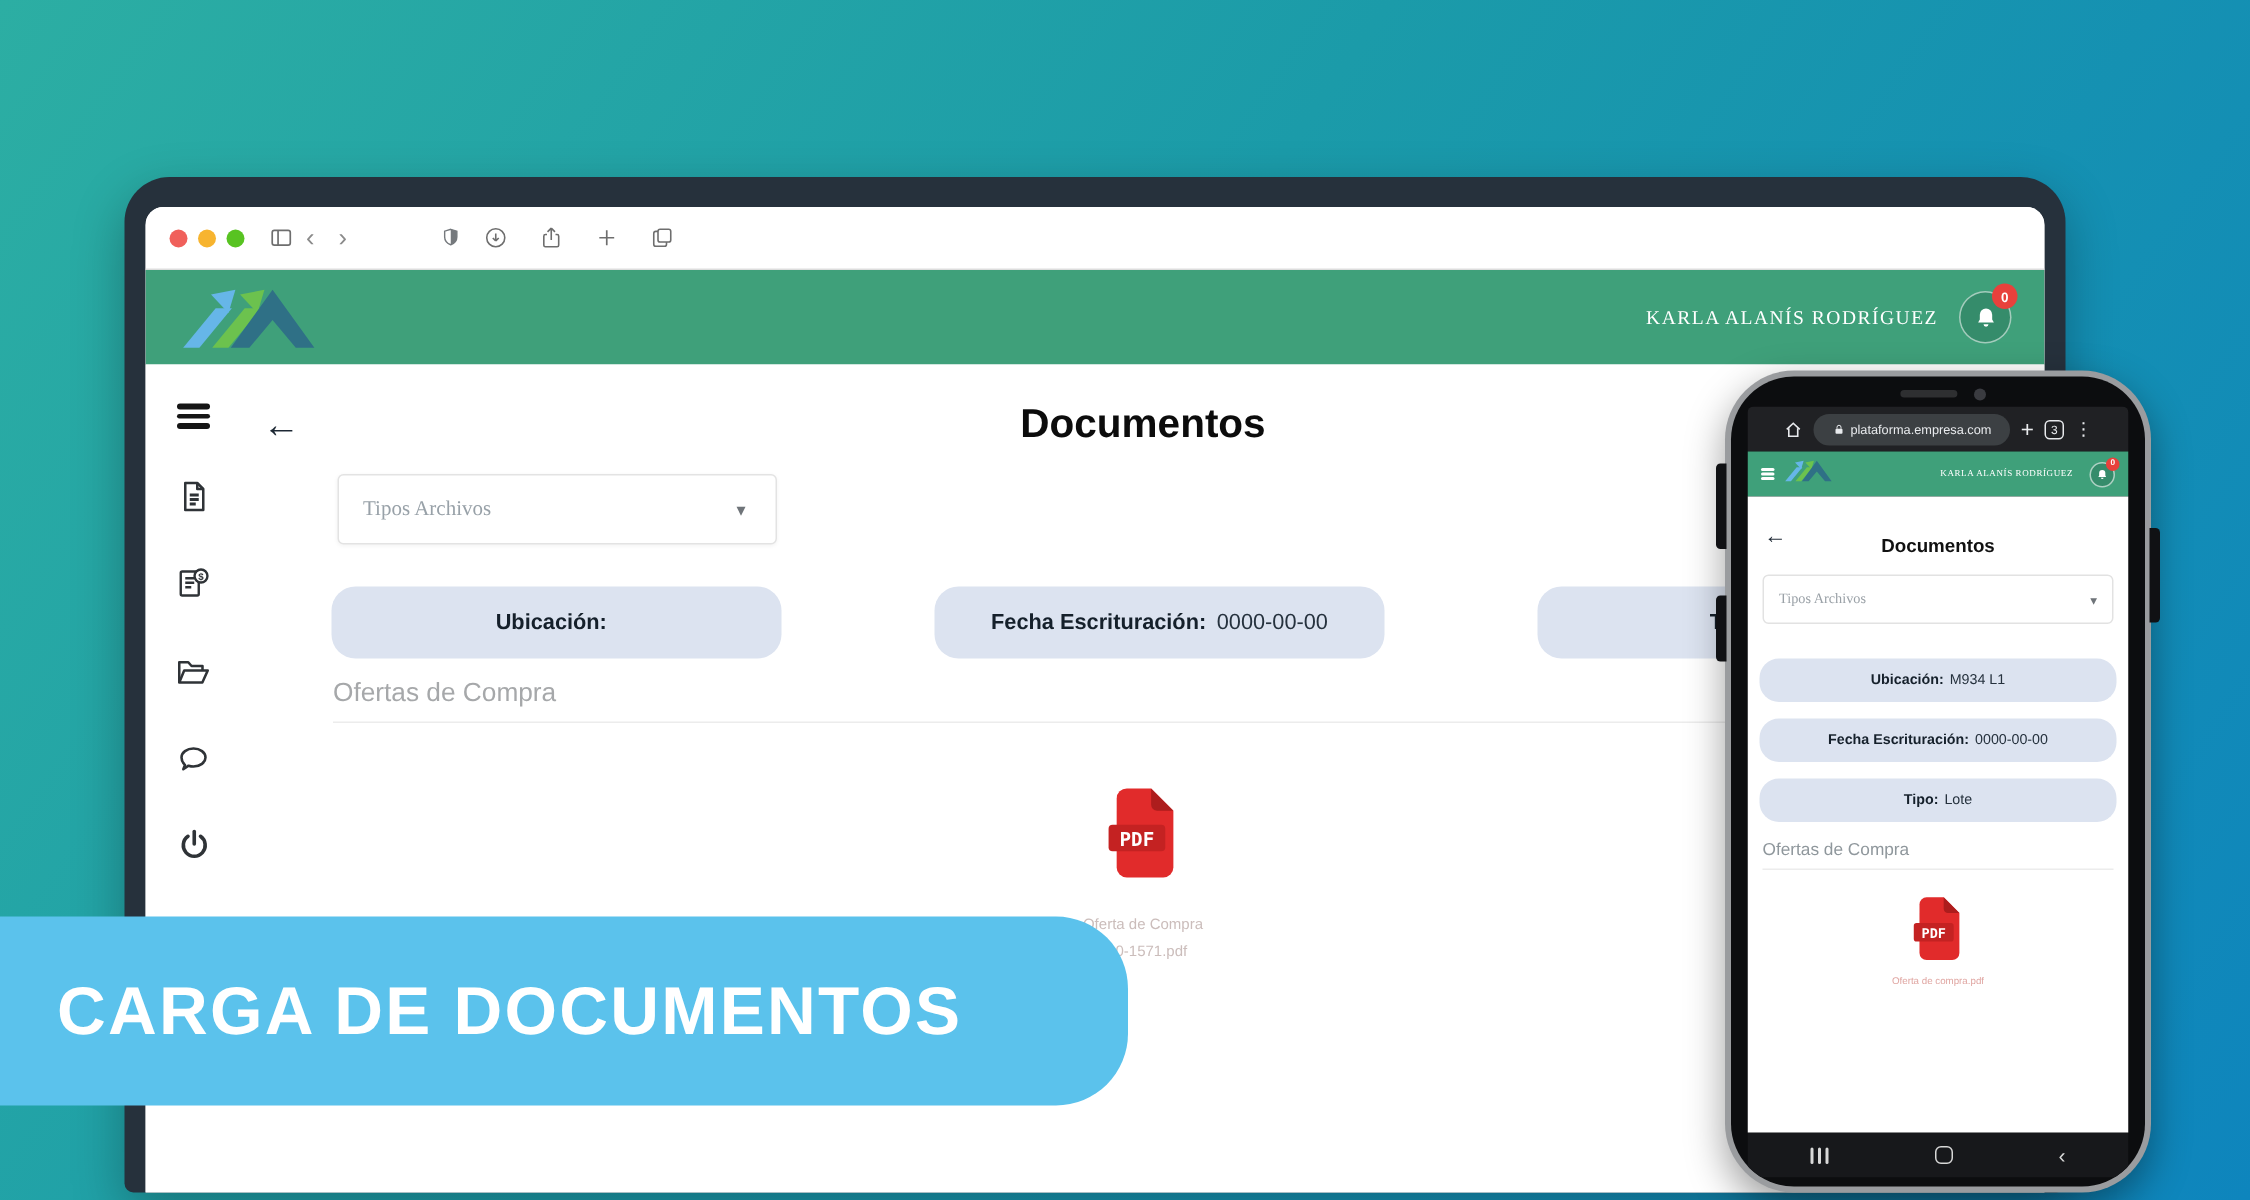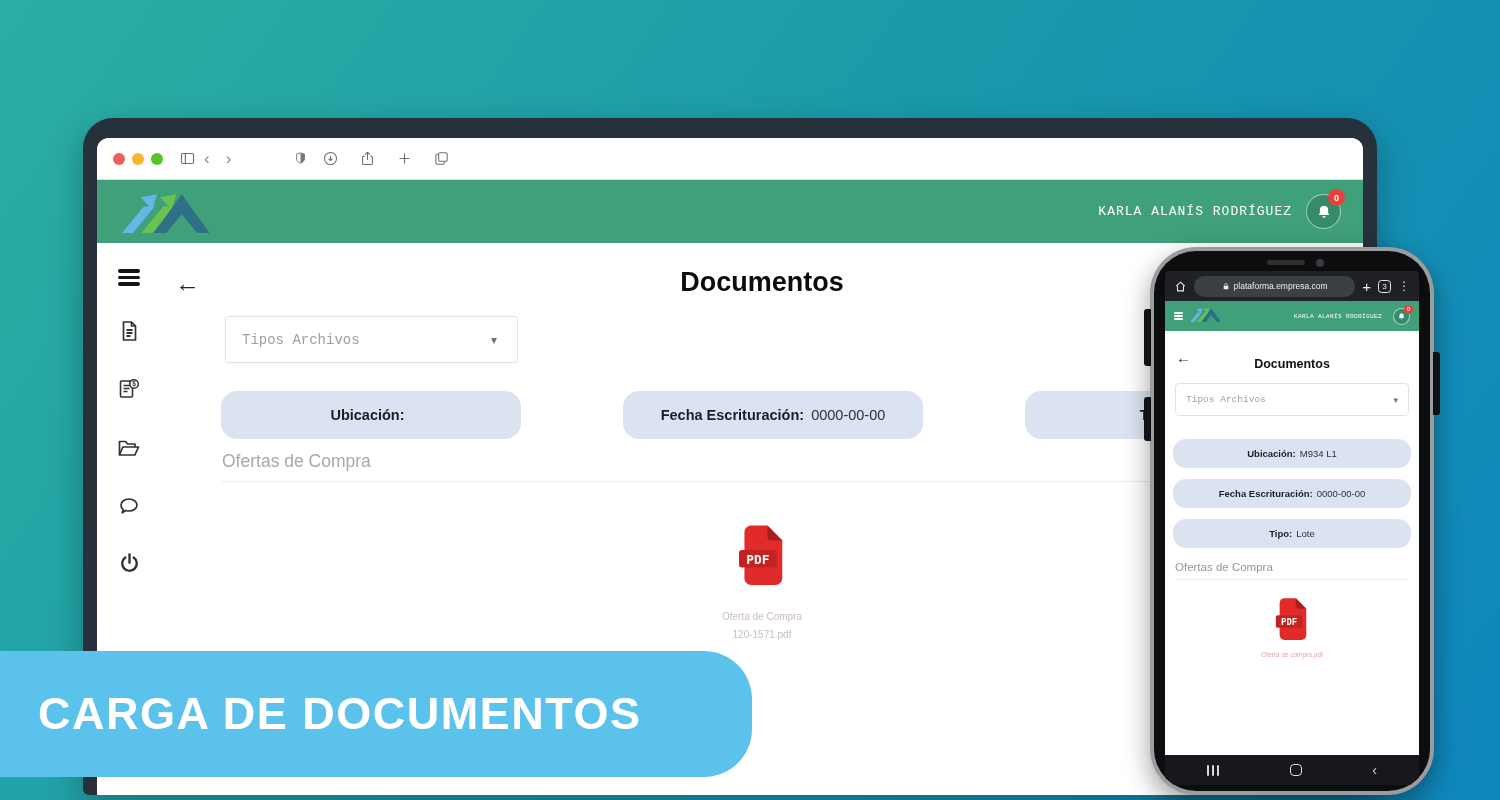--- a/index.html
+++ b/index.html
@@ -2,21 +2,21 @@
 <html><head>
 <meta charset="utf-8">
 <style>
   * { margin:0; padding:0; box-sizing:border-box; }
   html,body { width:1500px; height:800px; overflow:hidden; }
   body {
     font-family:"Liberation Sans", sans-serif;
     background:linear-gradient(125deg, #2CAEA3 0%, #1B9BA9 45%, #0E85BD 100%);
     position:relative;
   }
-  .serif { font-family:Liberation Mono, monospace; }
+  .serif { font-family:Liberation Serif, serif; }
 
   
   .laptop {
     position:absolute; left:83px; top:118px; width:1294px; height:677px;
     background:#26313C; border-radius:30px 30px 6px 6px;
     box-shadow:0 12px 34px rgba(0,0,0,.28); z-index:1;
   }
   .laptop-screen {
     position:absolute; left:14px; right:14px; top:20px; bottom:0;
     background:#fff; border-radius:12px 12px 0 0; overflow:hidden;
@@ -109,21 +109,21 @@
   .btn-l1 { left:-6px; top:62px;  width:7px; height:57px; border-radius:3px 0 0 3px; }
   .btn-l2 { left:-6px; top:150px; width:7px; height:44px; border-radius:3px 0 0 3px; }
   .btn-r  { right:-6px; top:105px; width:7px; height:63px; border-radius:0 3px 3px 0; }
   .phone-body {
     width:100%; height:100%; background:#0C0D0F; border-radius:42px;
     position:relative; padding:20px 11px 6px; display:flex; flex-direction:column; overflow:hidden;
   }
   .notch-speaker { position:absolute; top:9px; left:50%; transform:translateX(-66%); width:38px; height:5px; background:#2E2F31; border-radius:3px; }
   .notch-cam { position:absolute; top:8px; left:calc(50% + 24px); width:8px; height:8px; background:#3A3B40; border-radius:50%; }
   .phone-screen { flex:1; display:flex; flex-direction:column; overflow:hidden; border-radius:4px; }
-  .p-chrome { height:30px; background:#202124; display:flex; align-items:center; padding:0 9px; gap:7px; flex:0 0 auto; }
+  .p-chrome { height:30px; background:#202124; display:flex; align-items:center; padding:0 24px; gap:7px; flex:0 0 auto; }
   .p-url {
     flex:1; height:21px; background:#3C4043; border-radius:11px;
     display:flex; align-items:center; justify-content:center; gap:4px;
     color:#E8EAED; font-size:8.5px;
   }
   .p-plus { color:#E8EAED; font-size:15px; line-height:1; }
   .tab-box {
     width:13px; height:13px; border:1.4px solid #E8EAED; border-radius:3.5px;
     color:#E8EAED; font-size:8px; display:flex; align-items:center; justify-content:center;
   }
@@ -170,21 +170,21 @@
   }
   .nav-recents { display:flex; gap:3px; }
   .nav-recents i { display:block; width:2px; height:11px; background:#D8D8D8; border-radius:1px; }
   .nav-home { width:12px; height:12px; border:1.6px solid #D8D8D8; border-radius:4px; }
   .nav-back { font-size:14px; line-height:1; }
 
   
   .banner {
     position:absolute; left:0; top:611px; width:752px; height:126px;
     background:#5BC2EC; border-radius:0 48px 48px 0; z-index:6;
-    display:flex; align-items:center; padding-left:38px;margin-top:40px;
+    display:flex; align-items:center; padding-left:38px;
   }
   .banner-text { color:#fff; font-size:45px; font-weight:bold; letter-spacing:1.5px; }
 </style>
 </head>
 <body>
 
 <div class="laptop">
   <div class="laptop-screen">
 
     <div class="browser-bar">

